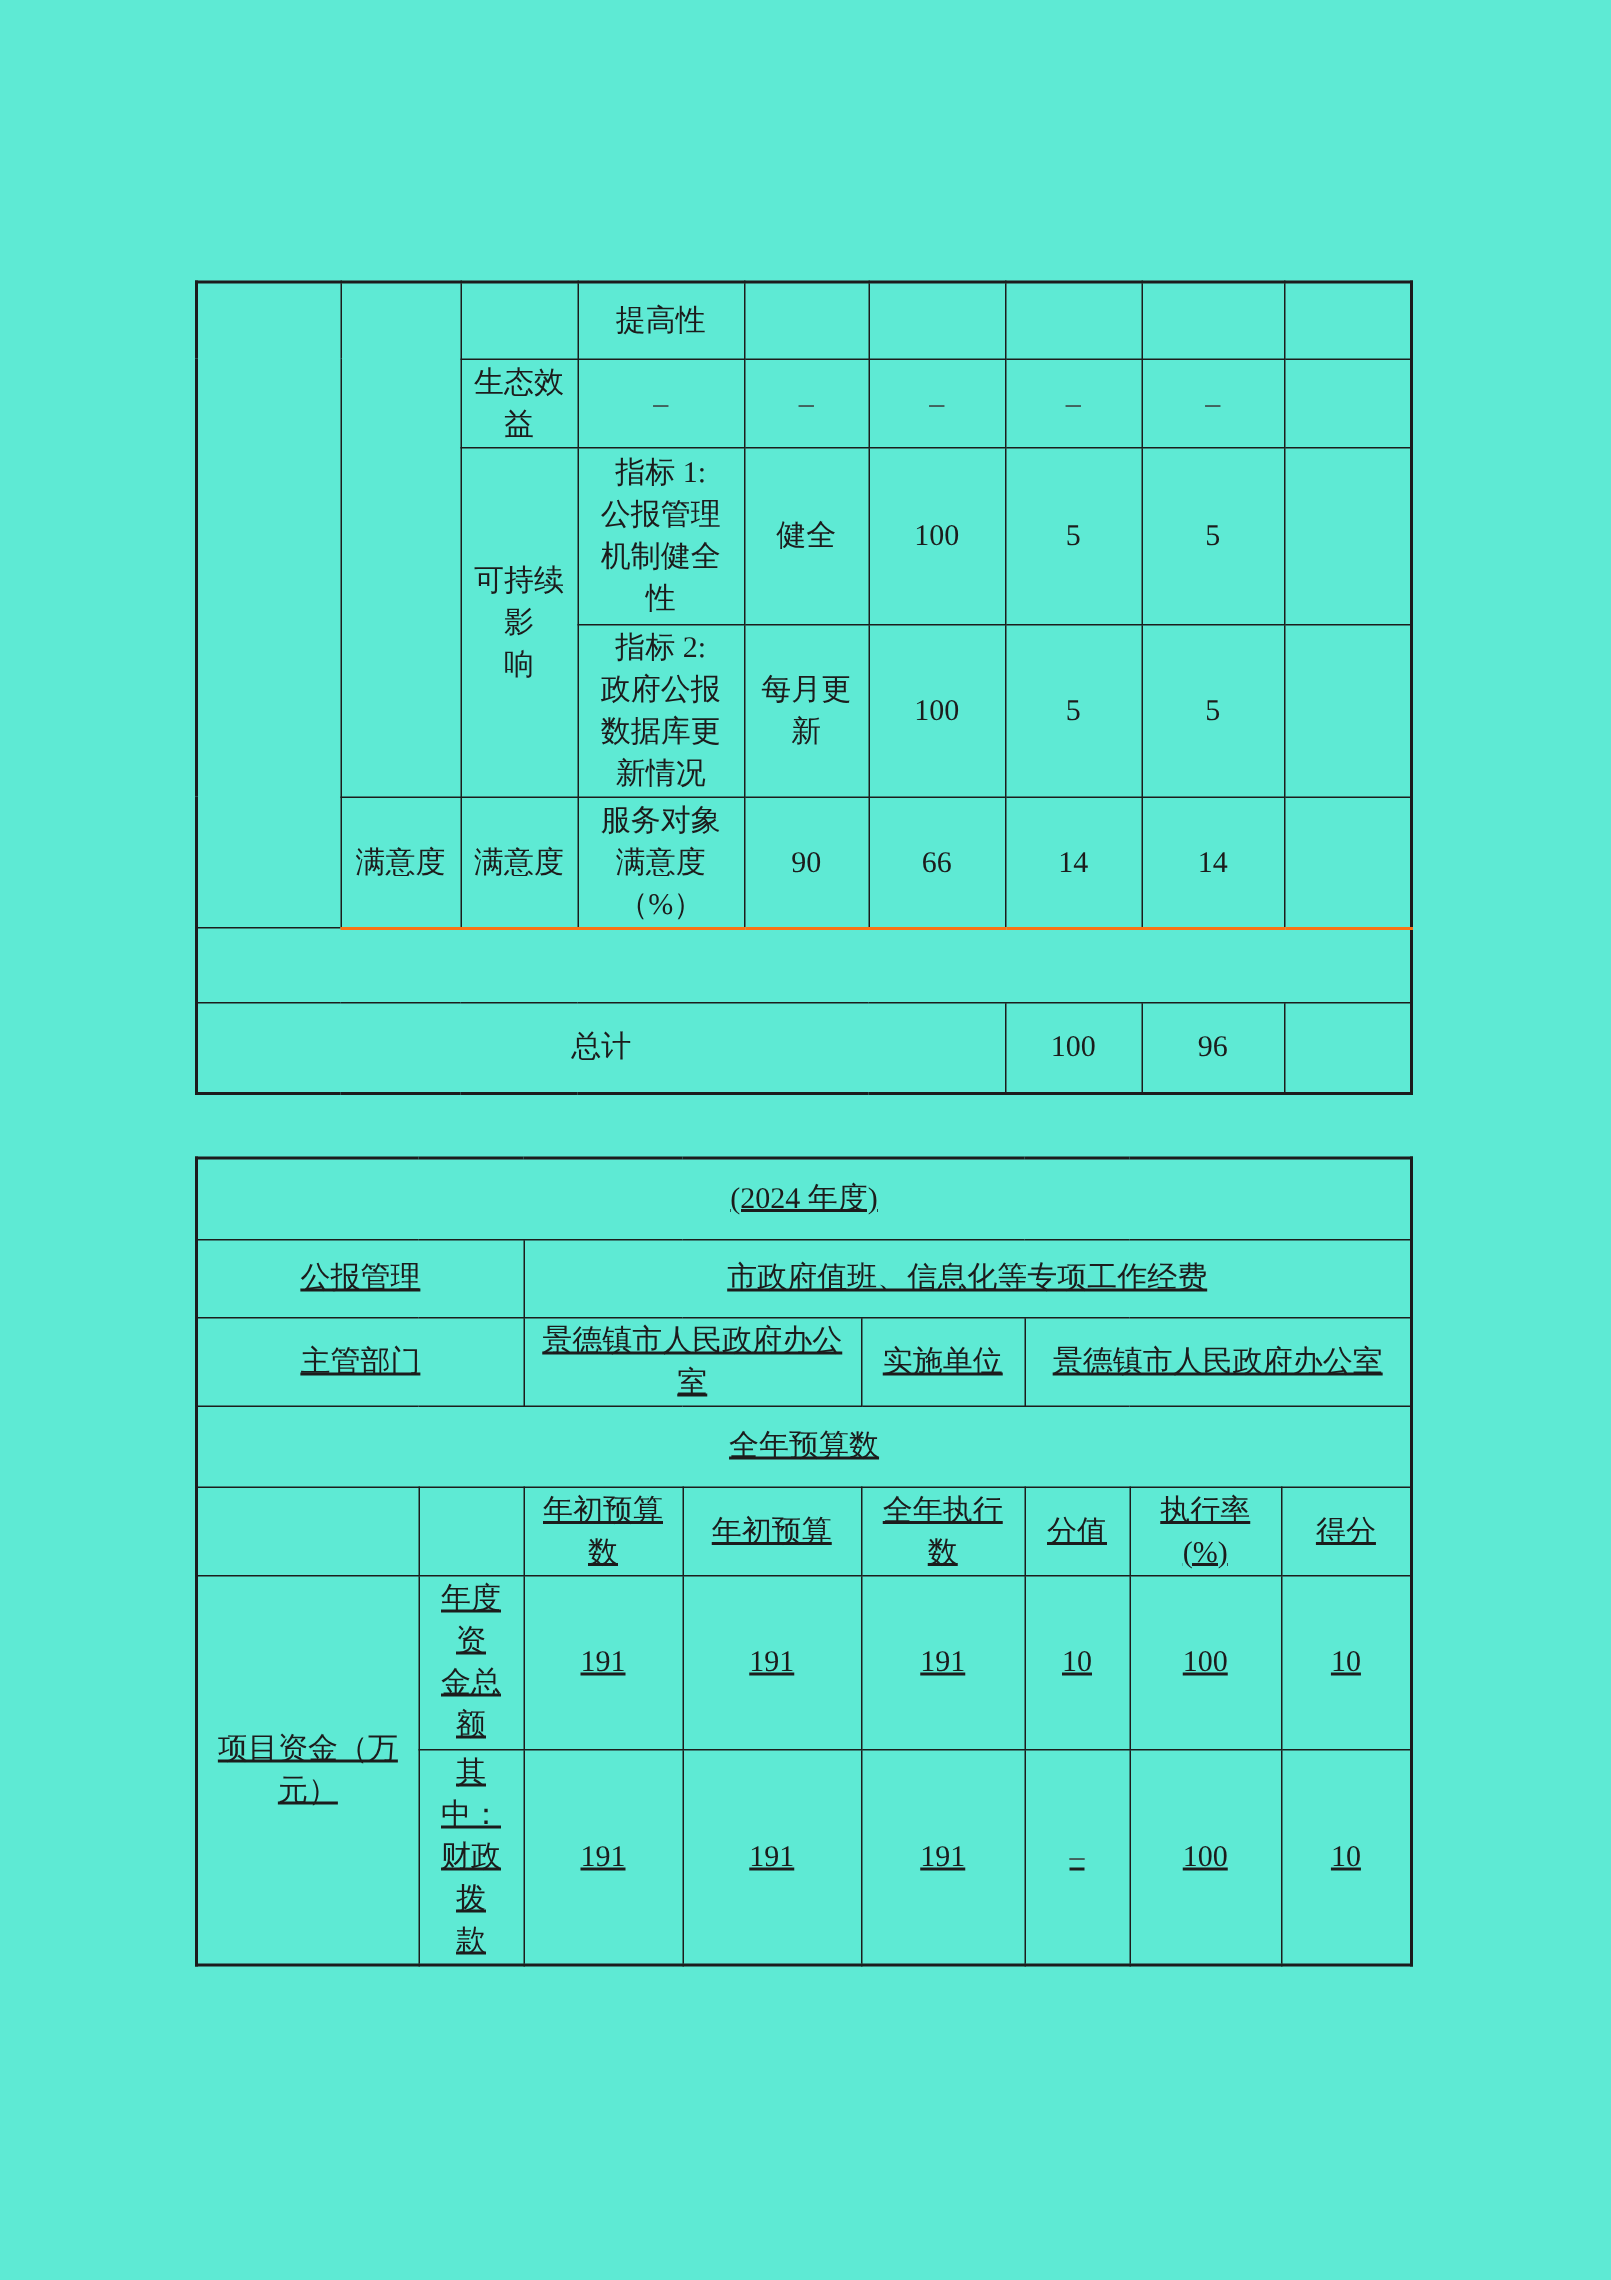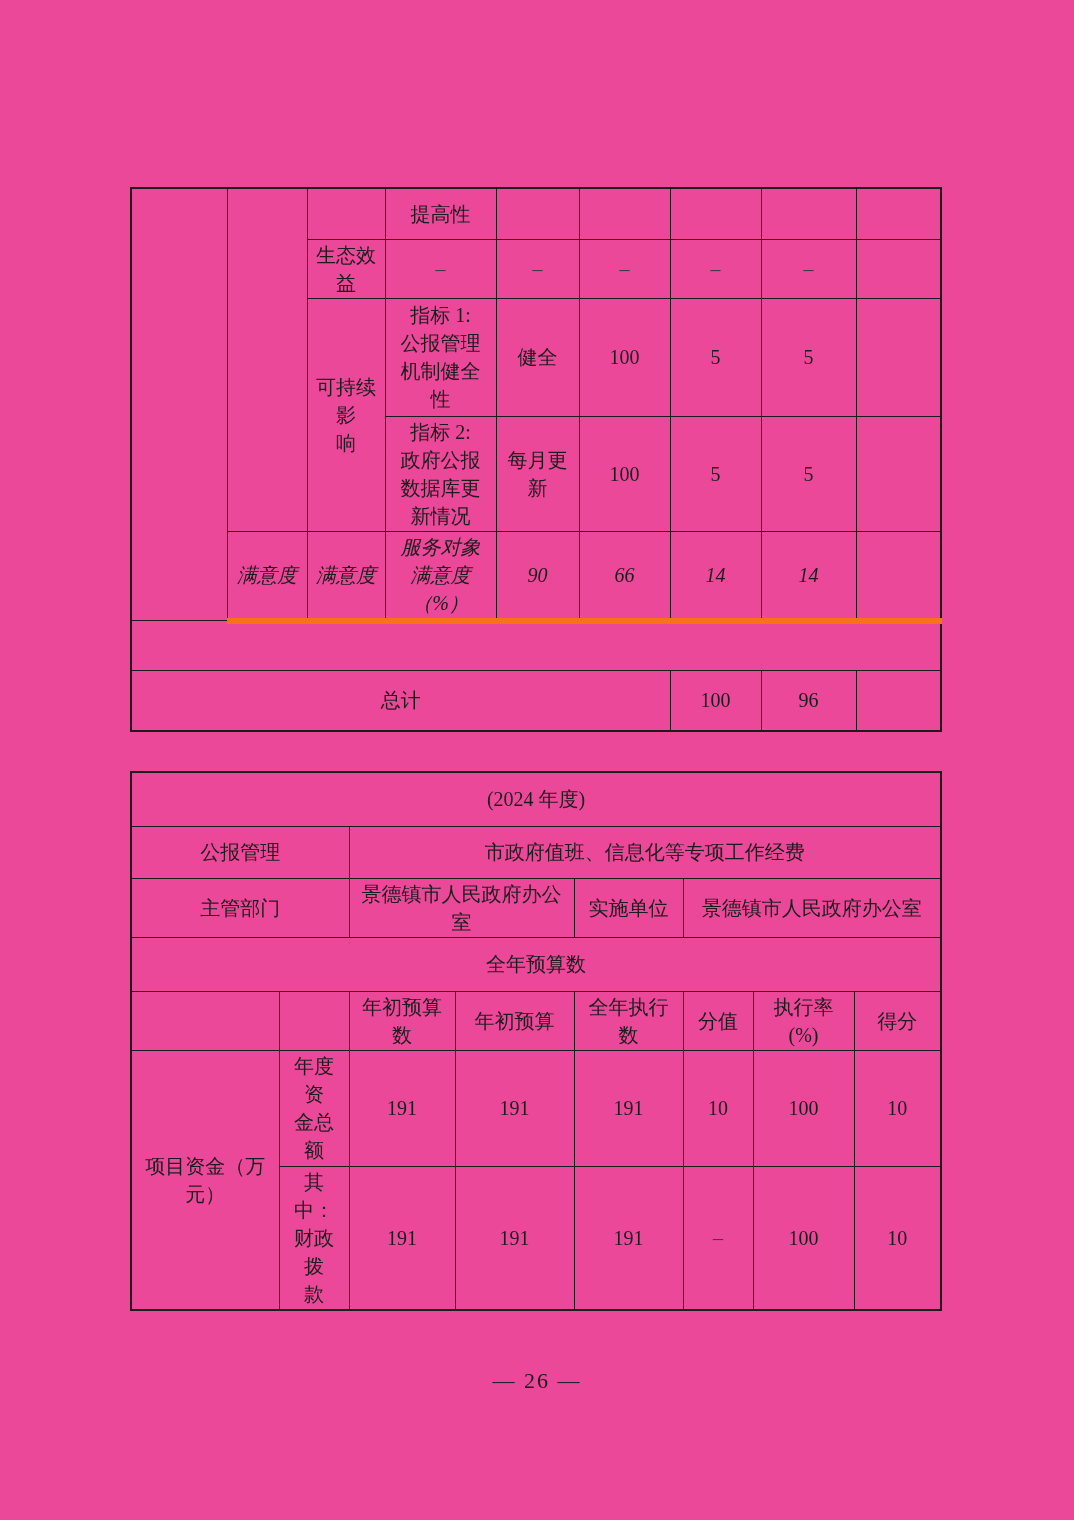--- a/index.html
+++ b/index.html
@@ -1,20 +1,20 @@
 <!DOCTYPE html>
 <html><head>
 <meta charset="utf-8">
 <style>
   html, body { margin: 0; padding: 0; background: #e8e8e8; }
   .page {
     position: relative;
     width: 1074px;
     height: 1520px;
-    background: #ec4899;
+    background: #5eead4;
     font-family: "Liberation Serif", "DejaVu Serif", serif;
     color: #1c1c1c;
     margin: 0 auto;
     overflow: hidden;
   }
   table.tbl {
     position: absolute;
     border-collapse: collapse;
     table-layout: fixed;
     border: 2px solid #1c1c1c;
@@ -23,22 +23,22 @@
     border: 1px solid #1c1c1c;
     text-align: center;
     vertical-align: middle;
     padding: 1px 3px;
     font-size: 20px;
     line-height: 1.4;
     white-space: pre-line;
     overflow: hidden;
   }
   .t1 { left: 130px; top: 187px; width: 810px; }
-  .t2 { left: 130px; top: 771px; width: 810px; }
-  .t1 tr.sat-row td { border-bottom: 6px solid #f97316; font-style: italic; }
+  .t2 { left: 130px; top: 771px; width: 810px; text-decoration: underline; }
+  .t1 tr.sat-row td { border-bottom: 2px solid #f97316; }
   .dash { color: #3a3a3a; }
   .footer {
     position: absolute;
     left: 0;
     top: 1368px;
     width: 100%;
     text-align: center;
     font-size: 22px;
     letter-spacing: 2px;
     color: #1c1c1c;
@@ -197,15 +197,14 @@
         <td>191</td>
         <td>191</td>
         <td>191</td>
         <td class="dash">–</td>
         <td>100</td>
         <td>10</td>
       </tr>
     </tbody>
   </table>
 
-  <div class="footer">—  26  —</div>
 
 </div>
 
 </body></html>

